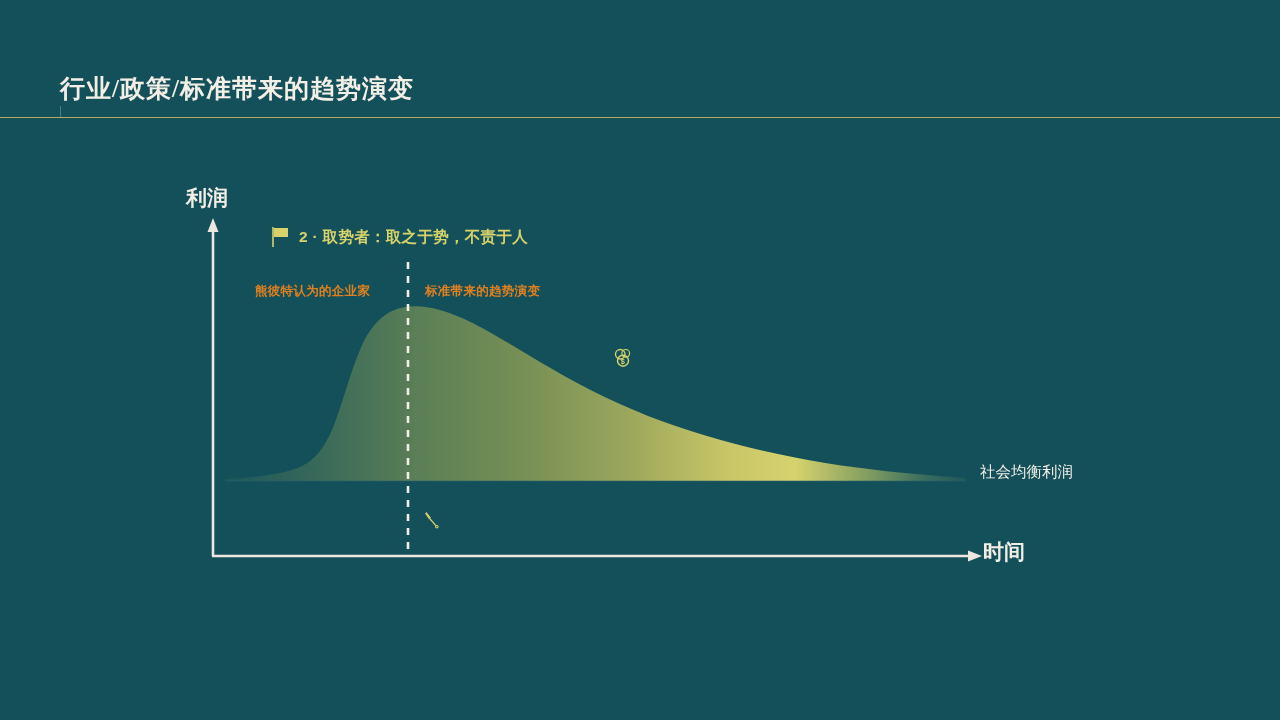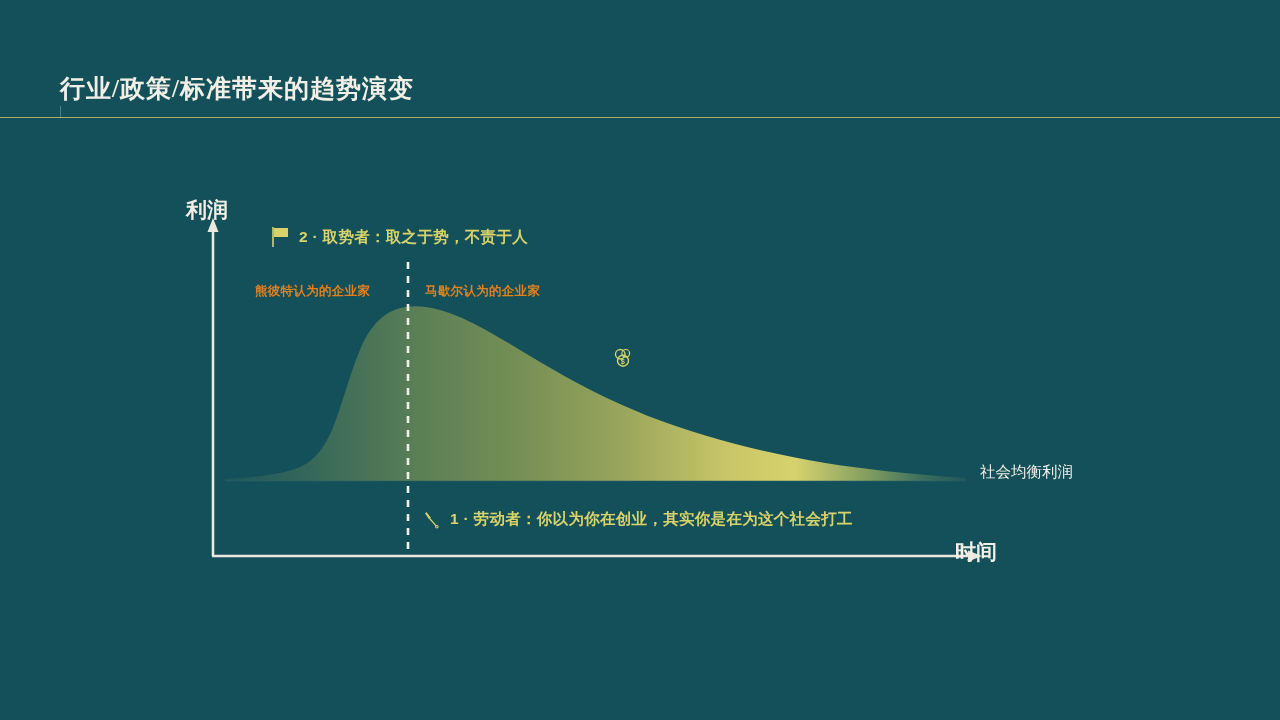--- a/index.html
+++ b/index.html
@@ -63,24 +63,23 @@
   .axis-label {
     position: absolute;
     color: #f2efe6;
     font-size: 21px;
     font-weight: bold;
     white-space: nowrap;
   }
   .axis-label.y {
     left: 186px;
     top: 184px;
-    margin-top: 12px;
   }
   .axis-label.x {
-    left: 955px;
+    left: 983px;
     top: 538px;
   }
   
   .anno {
     position: absolute;
     white-space: nowrap;
     display: flex;
     align-items: center;
     gap: 7px;
     font-size: 15.5px;
@@ -183,21 +182,21 @@
     </svg>
   </div>
 
   <div class="axis-label y">利润</div>
   <div class="axis-label x">时间</div>
 
   <div class="anno anno-orange anno-schumpeter">
     <span>熊彼特认为的企业家</span>
   </div>
   <div class="anno anno-orange anno-marshall">
-    <span>马歇尔认为的企业家</span>
+    <span>标准带来的趋势演变</span>
   </div>
 
   <div class="anno anno-gold anno-flag">
     <span class="ico">
       <svg width="24" height="24" viewBox="0 0 24 24">
         <path d="M5 2 L5 22" stroke="#d8d26a" stroke-width="1.6" fill="none"></path>
         <path d="M6 3 L20 3 L20 12 L6 12 Z" fill="#d8d26a"></path>
       </svg>
     </span>
     <span>2 · 取势者：取之于势，不责于人</span>
@@ -216,18 +215,17 @@
 
 
   <div class="anno anno-gold anno-labor">
     <span class="ico">
       <svg width="20" height="22" viewBox="0 0 24 24">
         <path d="M4 3.5 L9.5 10.5 L7.5 12.5 L2.5 5.5 Z" fill="#d8d26a"></path>
         <path d="M8.5 12 L16 20.5" stroke="#d8d26a" stroke-width="1.5" fill="none"></path>
         <circle cx="16.6" cy="21.2" r="1.5" fill="none" stroke="#d8d26a" stroke-width="1.3"></circle>
       </svg>
     </span>
-    <span>1 · 劳动者：你以为你在创业，其实你是在为这个社会打工</span>
   </div>
 
   <div class="equilibrium-label">社会均衡利润</div>
 
 </div>
 
 </body></html>

